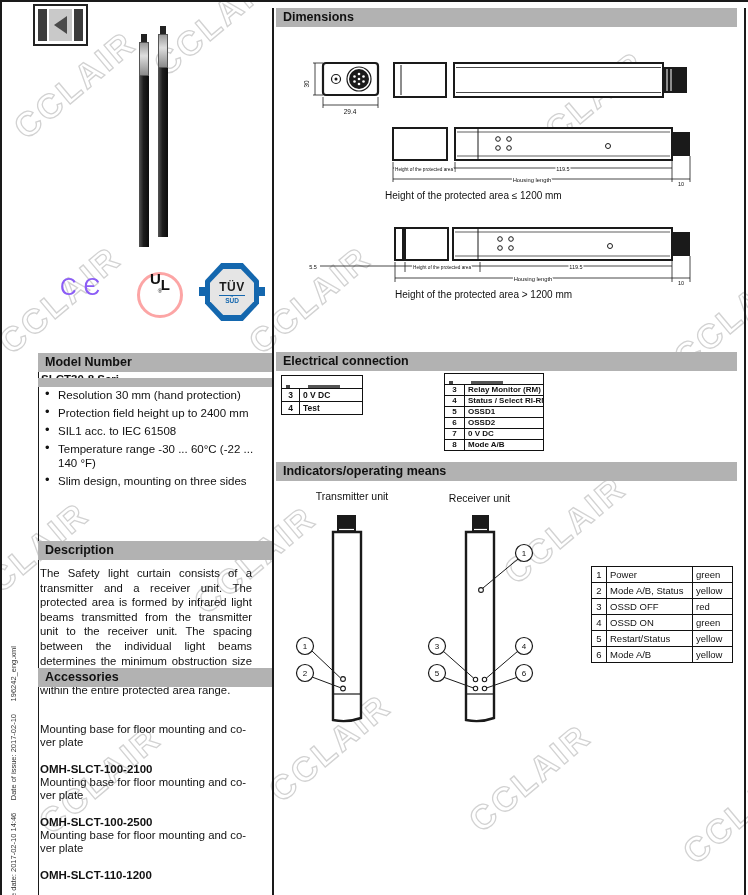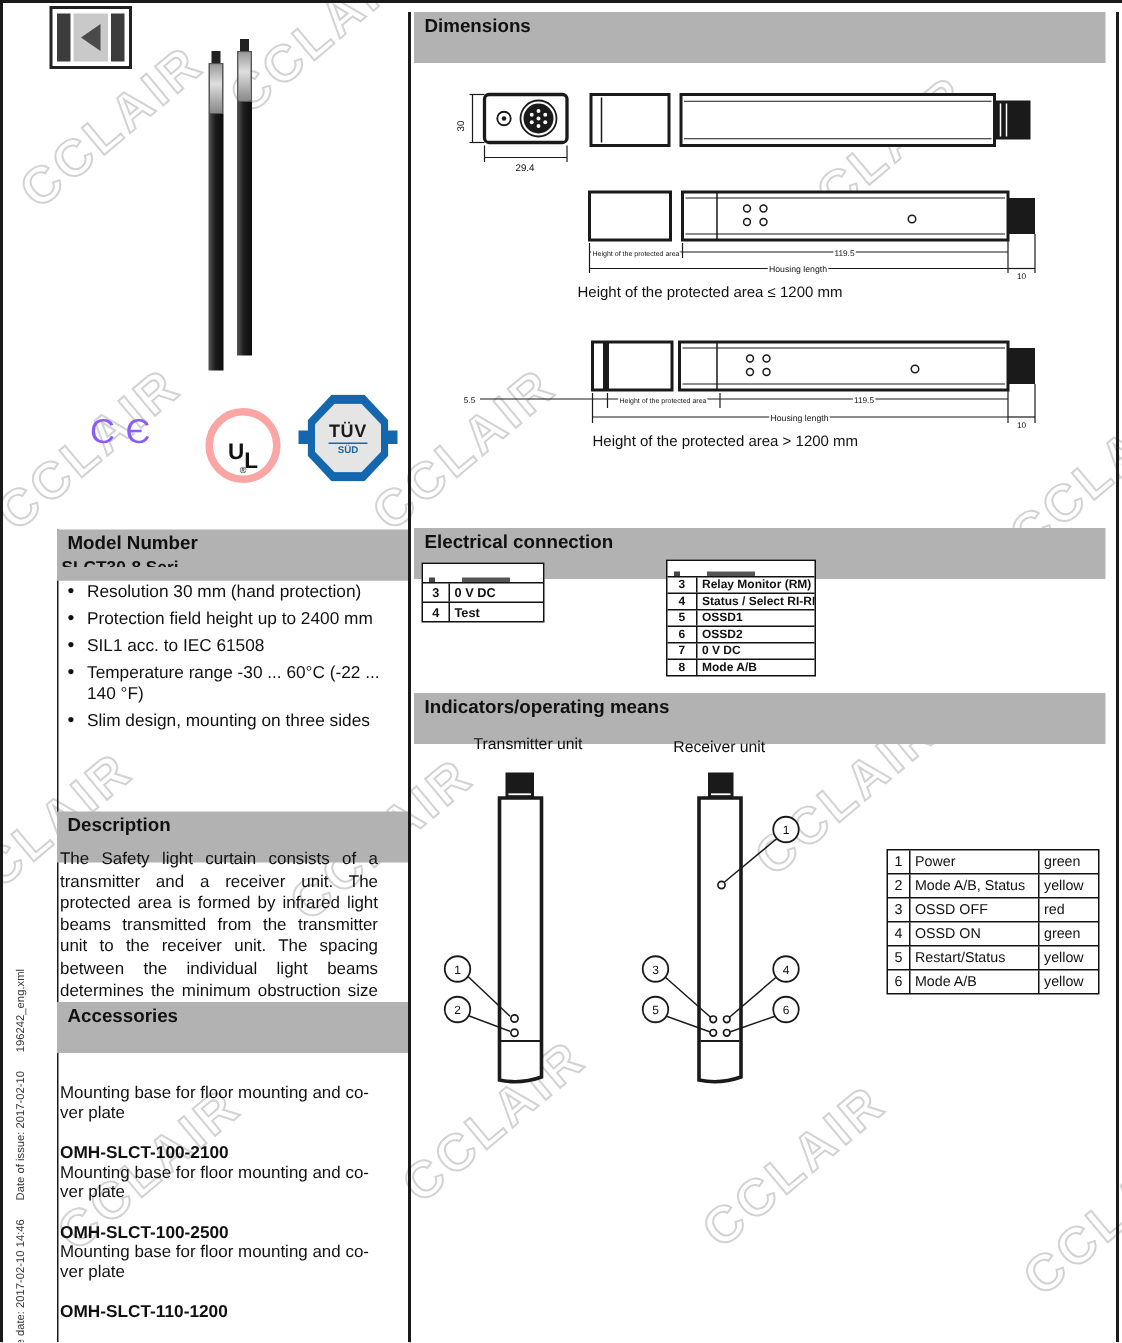--- a/index.html
+++ b/index.html
@@ -7,40 +7,40 @@
         font-family:"Liberation Sans",sans-serif;color:#111;}
   .abs{position:absolute;}
   
   .rule-v{position:absolute;background:#1a1a1a;width:1.5px;}
   .rule-h{position:absolute;background:#1a1a1a;height:2px;}
   
   .wm{position:absolute;font-weight:bold;font-size:34px;letter-spacing:3px;color:transparent;
       -webkit-text-stroke:1.3px #d2d2d2;transform:translate(-50%,-50%) rotate(-40deg);
       white-space:nowrap;z-index:0;}
   
-  .hbar{position:absolute;height:34px;background:#b2b2b2;font-weight:bold;font-size:12.5px;
+  .hbar{position:absolute;height:19px;background:#b2b2b2;font-weight:bold;font-size:12.5px;
         line-height:19px;padding-left:7px;box-sizing:border-box;z-index:2;}
   .hbar-left{left:38px;width:234px;}
   .hbar-right{left:276px;width:461px;}
   
   .logo{left:33px;top:4px;width:55px;height:42px;border:2px solid #222;background:#fff;
         display:flex;padding:3px;box-sizing:border-box;z-index:2;}
   .logo .lbar{width:9px;background:#3c3c3c;}
   .logo .lmid{flex:1;background:#c9c9c9;margin:0 2px;display:flex;align-items:center;justify-content:center;}
   .logo .tri{width:0;height:0;border-top:9px solid transparent;border-bottom:9px solid transparent;
              border-right:13px solid #4a4a4a;}
   
   .pbar{position:absolute;width:10px;display:flex;flex-direction:column;z-index:2;}
   .pbar .tip{height:8px;width:6px;margin:0 auto;background:#222;}
   .pbar .cap{height:34px;background:linear-gradient(180deg,#9a9a9a,#dedede 40%,#8a8a8a);border:1px solid #555;box-sizing:border-box;}
   .pbar .body{flex:1;background:linear-gradient(90deg,#555 0%,#1d1d1d 45%,#0c0c0c 100%);}
   
   .ce{left:60px;top:274px;font-size:23px;letter-spacing:7px;color:#8b5cf6;z-index:2;}
-  .ul{left:137px;top:272px;width:40px;height:40px;border:5px solid #fca5a5;border-radius:50%;
-      display:flex;flex-direction:column;align-items:center;justify-content:flex-end;z-index:2;background:#fff;}
+  .ul{left:137px;top:272px;width:40px;height:40px;border:3px solid #fca5a5;border-radius:50%;
+      display:flex;flex-direction:column;align-items:center;justify-content:flex-start;z-index:2;background:#fff;}
   .ul .ulw{font-weight:bold;font-size:15px;line-height:13px;}
   .ul .ulw .u{position:relative;top:-3px;}
   .ul .ulw .l{position:relative;top:3px;}
   .ul .reg{font-size:6px;line-height:6px;}
   .tuv{left:205px;top:263px;width:54px;height:58px;z-index:2;}
   .tuv .oct{position:absolute;left:0;top:0;width:54px;height:58px;background:#1467ae;
             clip-path:polygon(30% 0,70% 0,100% 30%,100% 70%,70% 100%,30% 100%,0 70%,0 30%);}
   .tuv .inner{position:absolute;left:5px;top:6px;width:44px;height:46px;background:#e5e5e5;
             clip-path:polygon(30% 0,70% 0,100% 30%,100% 70%,70% 100%,30% 100%,0 70%,0 30%);
             display:flex;flex-direction:column;align-items:center;justify-content:center;}

